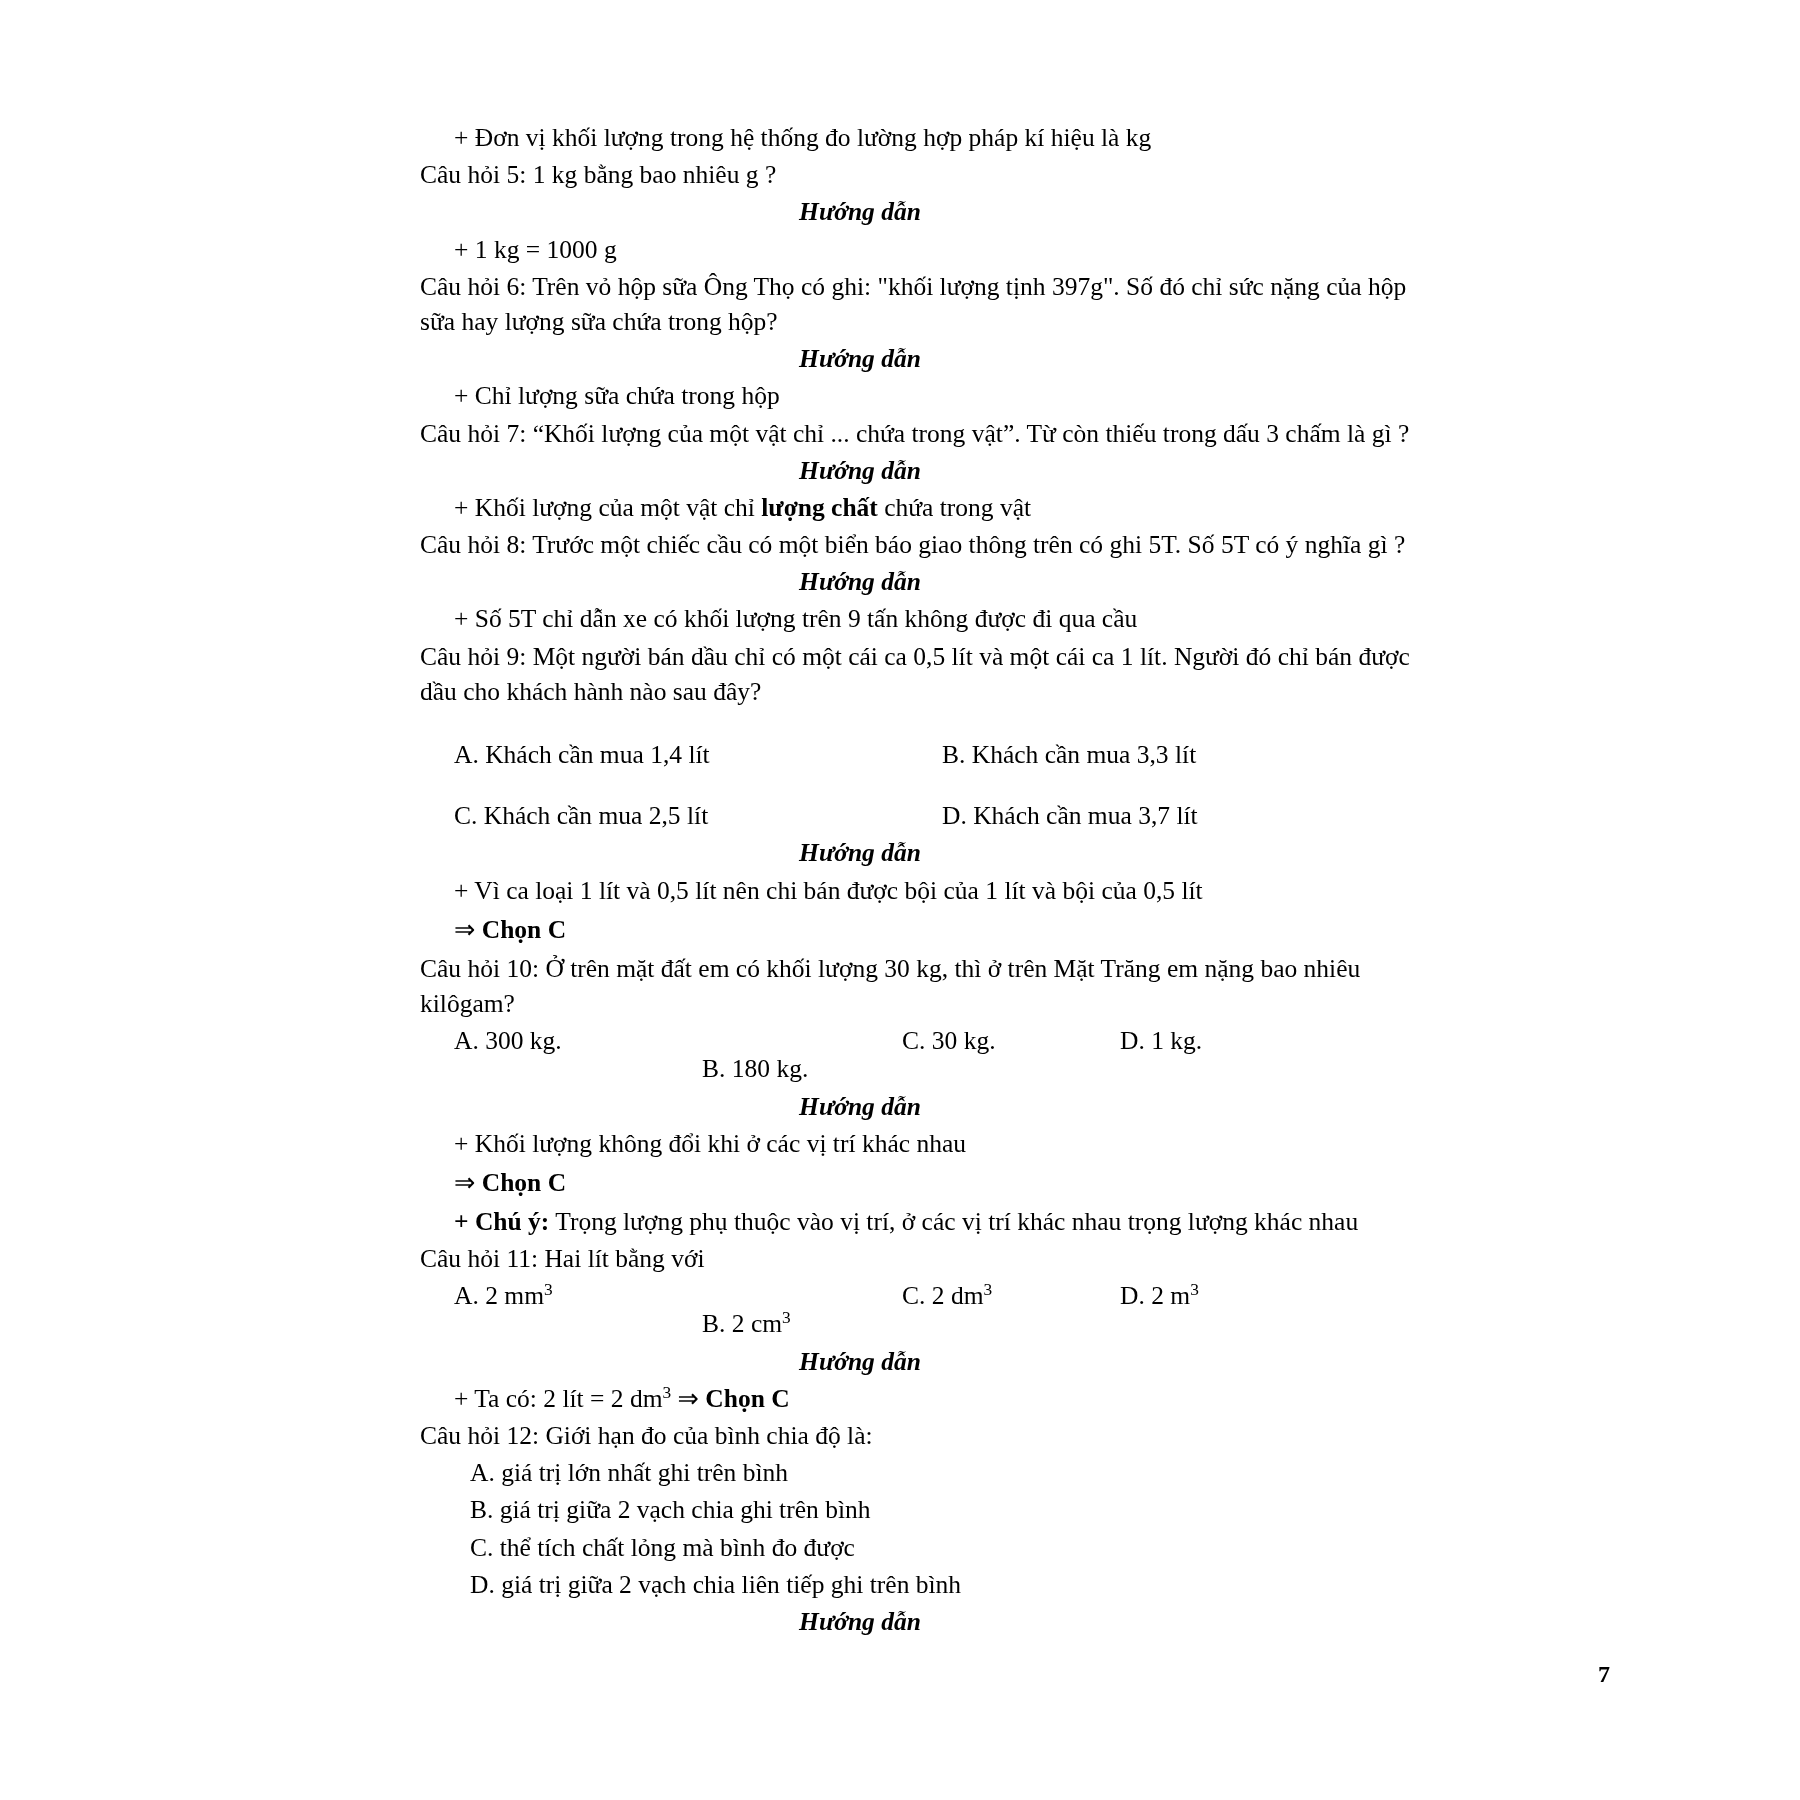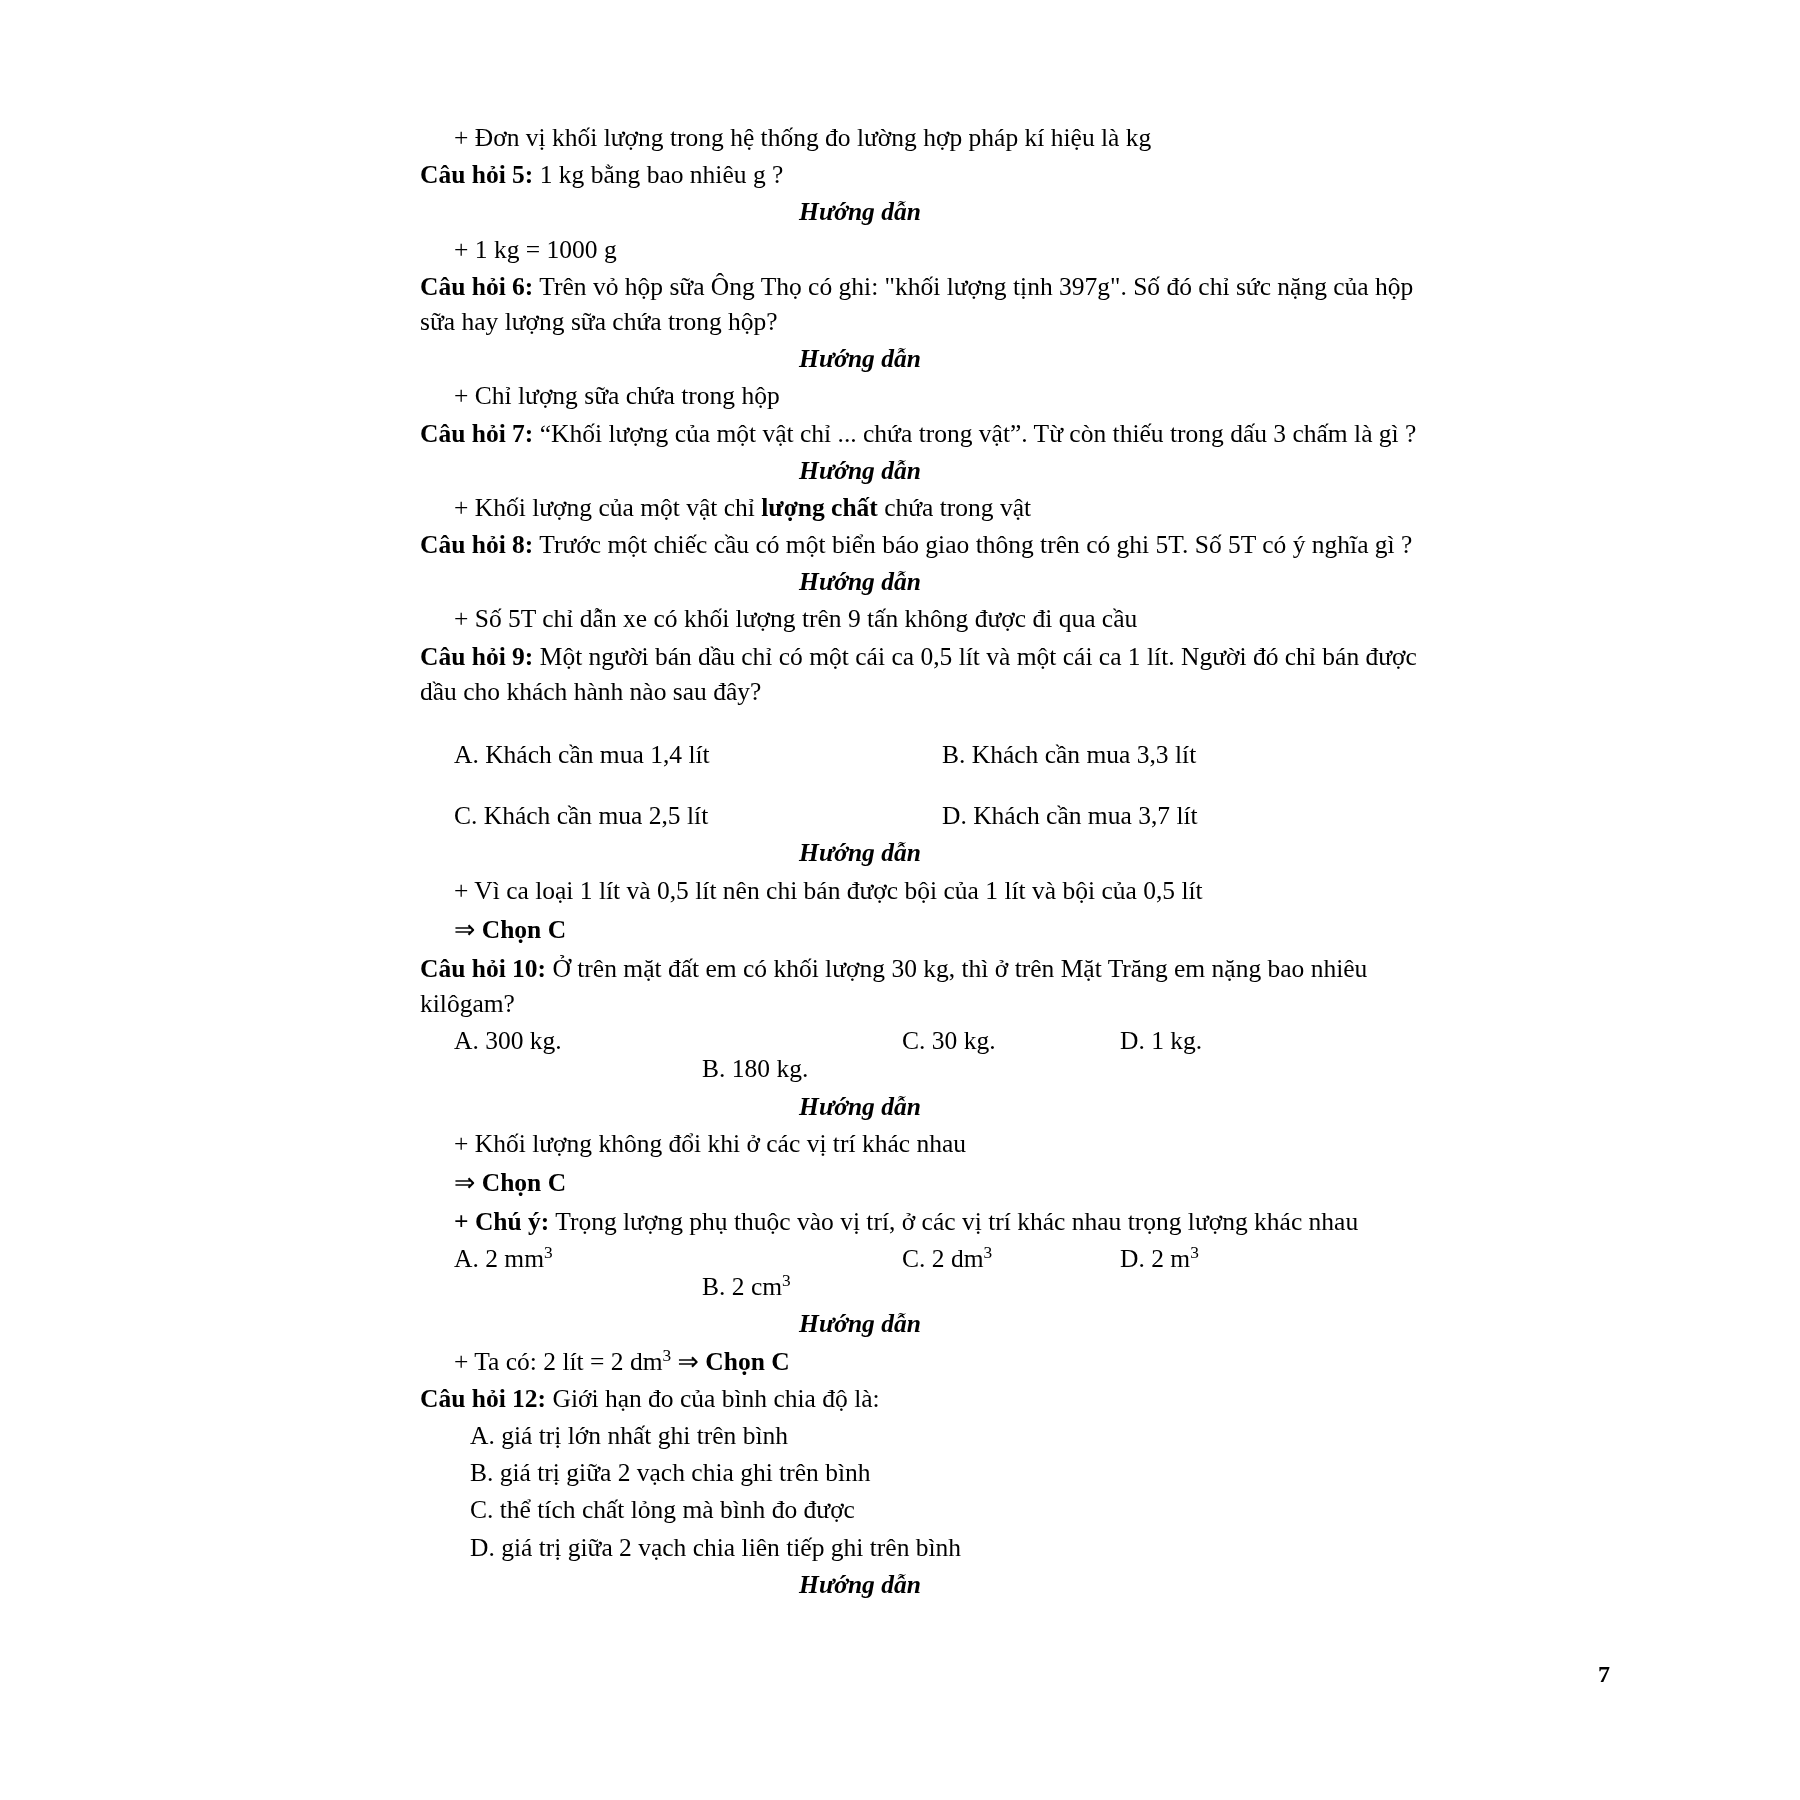--- a/index.html
+++ b/index.html
@@ -38,21 +38,21 @@
     font-weight: bold;
     font-style: italic;
     margin: 2px 0 2px 0;
   }
   .center-inner {
     display: inline-block;
     margin-right: 130px;
     font-style: italic;
   }
   b, .b { font-weight: bold; }
-  .q { font-weight: bold; }
+  .q { font-weight: normal; }
   .choices {
     display: flex;
     padding-left: 34px;
     margin: 0;
   }
   .choices.two > div { width: 50%; margin-top: 26px; }
   .choices.four > div:nth-child(1) { width: 248px; }
   .choices.four > div:nth-child(2) { width: 200px; margin-top: 28px; }
   .choices.four > div:nth-child(3) { width: 218px; }
   .choices.four > div:nth-child(4) { width: 180px; }
@@ -120,20 +120,21 @@
       <div>A. 300 kg.</div>
       <div>B. 180 kg.</div>
       <div>C. 30 kg.</div>
       <div>D. 1 kg.</div>
     </div>
     <div class="center"><span class="center-inner">Hướng dẫn</span></div>
     <div class="line indent">+ Khối lượng không đổi khi ở các vị trí khác nhau</div>
     <div class="chose"><span class="arrow">⇒</span> <span>Chọn C</span></div>
     <div class="line indent"><b>+ Chú ý:</b><span> Trọng lượng phụ thuộc vào vị trí, ở các vị trí khác nhau trọng lượng khác nhau</span></div>
 
+    <div class="line"><span class="q">Câu hỏi 11:</span><span> Hai lít bằng với</span></div>
     <div class="choices four vol">
       <div>A. 2 mm<sup>3</sup></div>
       <div>B. 2 cm<sup>3</sup></div>
       <div>C. 2 dm<sup>3</sup></div>
       <div>D. 2 m<sup>3</sup></div>
     </div>
     <div class="center"><span class="center-inner">Hướng dẫn</span></div>
     <div class="line indent">+ Ta có: 2 lít = 2 dm<sup>3</sup> ⇒ <b>Chọn C</b></div>
 
     <div class="line"><span class="q">Câu hỏi 12:</span><span> Giới hạn đo của bình chia độ là:</span></div>

